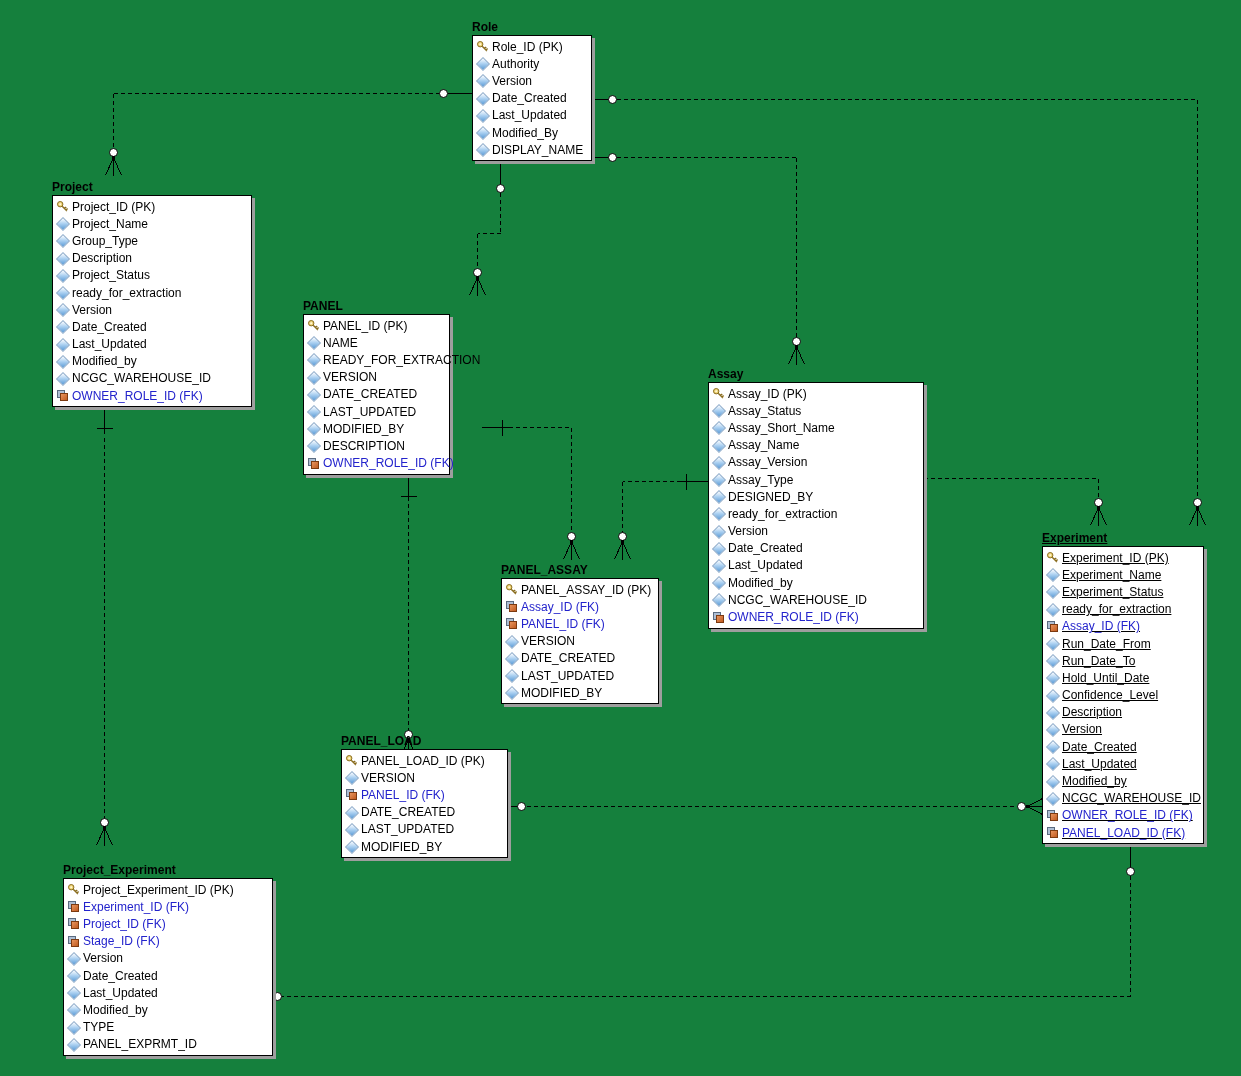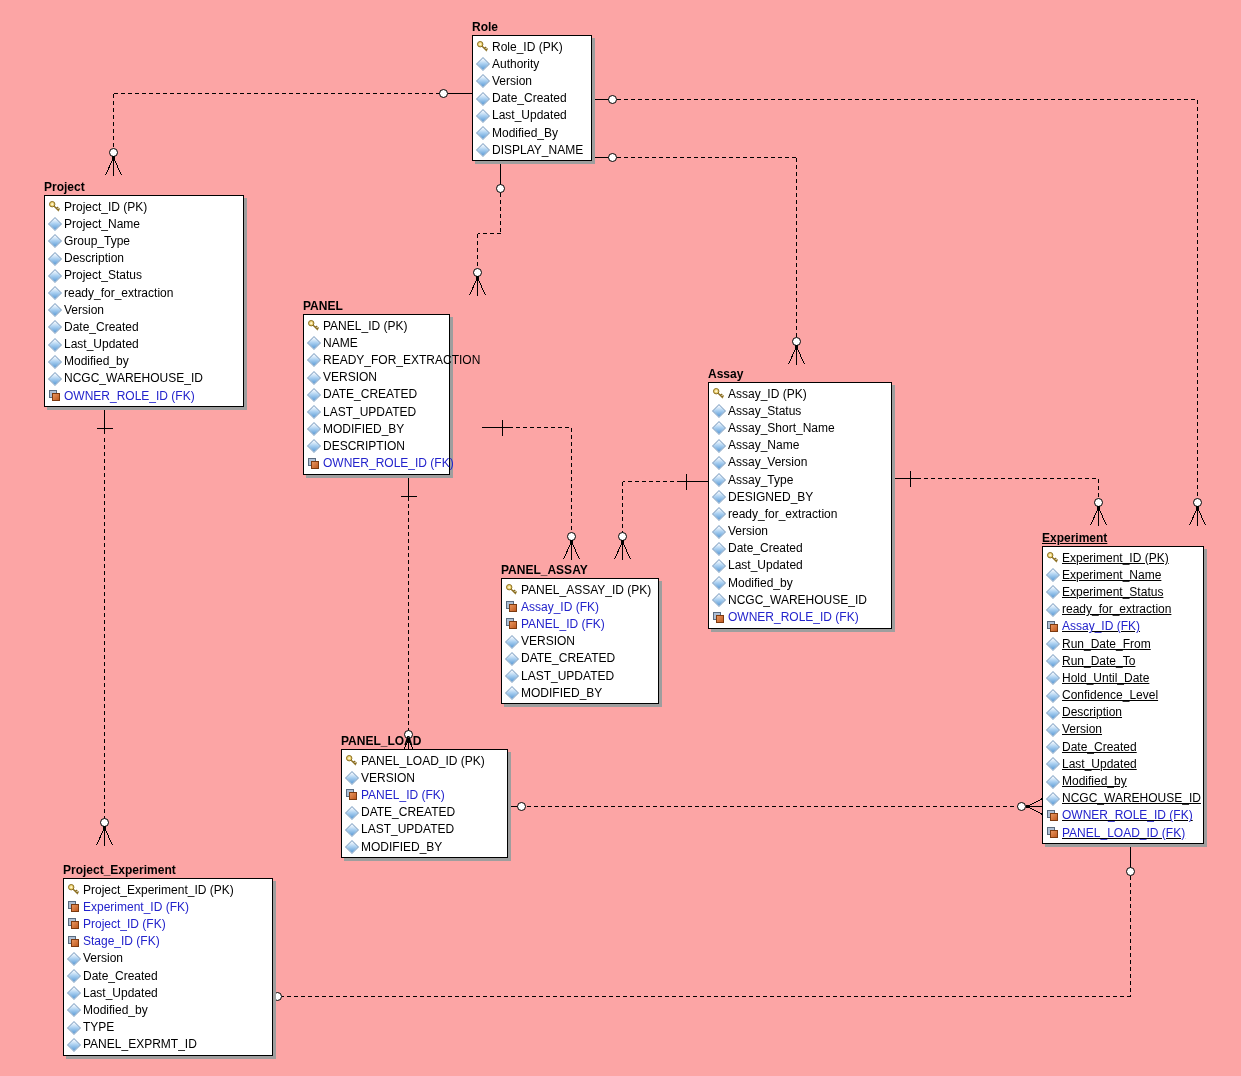--- a/index.html
+++ b/index.html
@@ -1,16 +1,16 @@
 <!DOCTYPE html>
 <html><head>
 <meta charset="utf-8">
 <style>
   html,body{margin:0;padding:0;background:#ffffff;}
-  #canvas{position:relative;width:1241px;height:1076px;background:#fca5a5;
+  #canvas{position:relative;width:1241px;height:1076px;background:#15803d;
           font-family:"Liberation Sans",sans-serif;overflow:hidden;}
   #connectors{position:absolute;left:0;top:0;z-index:1;}
   .entity{position:absolute;z-index:2;}
   .entity-title{font-weight:bold;font-size:12px;line-height:15px;height:15px;color:#000;white-space:nowrap;}
   .entity-box{background:#fff;border:1px solid #000;box-shadow:3px 3px 0 #9e9e9e;padding:2px 1px 2px 3px;}
   .attr-row{height:17.2px;display:flex;align-items:center;white-space:nowrap;font-size:12px;color:#000;}
   .attr-label{margin-left:3px;}
   .attr-label.fk{color:#2323cc;}
   .icon{width:13px;height:13px;position:relative;flex:0 0 13px;display:inline-block;}
   .icon.diamond::before{content:"";position:absolute;left:2px;top:2px;width:8px;height:8px;
@@ -185,21 +185,21 @@
     <span class="attr-label">Modified_By</span>
   </div>
 
   <div class="attr-row">
     <span class="icon diamond"></span>
     <span class="attr-label">DISPLAY_NAME</span>
   </div>
 </div>
   </div>
 
-  <div class="entity" style="left: 16px; top: 180px; width: 200px; padding-left: 28px;">
+  <div class="entity" style="left: 24px; top: 180px; width: 200px; padding-left: 28px;">
     <div class="entity-title">Project</div>
     <div class="entity-box">
   <div class="attr-row">
     <span class="icon key"><svg width="13" height="13" viewBox="0 0 13 13">
               <circle cx="4.2" cy="4.2" r="2.7" fill="#f0d678" stroke="#8a6d1f"></circle>
               <circle cx="4.2" cy="4.2" r="1" fill="#fff8dd"></circle>
               <path d="M6.2 6.2 L11 11 M8.6 8.6 L10.2 7 M10 10 L11.6 8.4" stroke="#8a6d1f" stroke-width="1.4" fill="none"></path>
             </svg></span>
     <span class="attr-label">Project_ID (PK)</span>
   </div>
@@ -308,21 +308,21 @@
     <span class="attr-label">DESCRIPTION</span>
   </div>
 
   <div class="attr-row">
     <span class="icon fk"></span>
     <span class="attr-label fk">OWNER_ROLE_ID (FK)</span>
   </div>
 </div>
   </div>
 
-  <div class="entity" style="left: 708px; top: 367px; width: 184px;">
+  <div class="entity" style="left: 708px; top: 367px; width: 216px;">
     <div class="entity-title">Assay</div>
     <div class="entity-box">
   <div class="attr-row">
     <span class="icon key"><svg width="13" height="13" viewBox="0 0 13 13">
               <circle cx="4.2" cy="4.2" r="2.7" fill="#f0d678" stroke="#8a6d1f"></circle>
               <circle cx="4.2" cy="4.2" r="1" fill="#fff8dd"></circle>
               <path d="M6.2 6.2 L11 11 M8.6 8.6 L10.2 7 M10 10 L11.6 8.4" stroke="#8a6d1f" stroke-width="1.4" fill="none"></path>
             </svg></span>
     <span class="attr-label">Assay_ID (PK)</span>
   </div>

